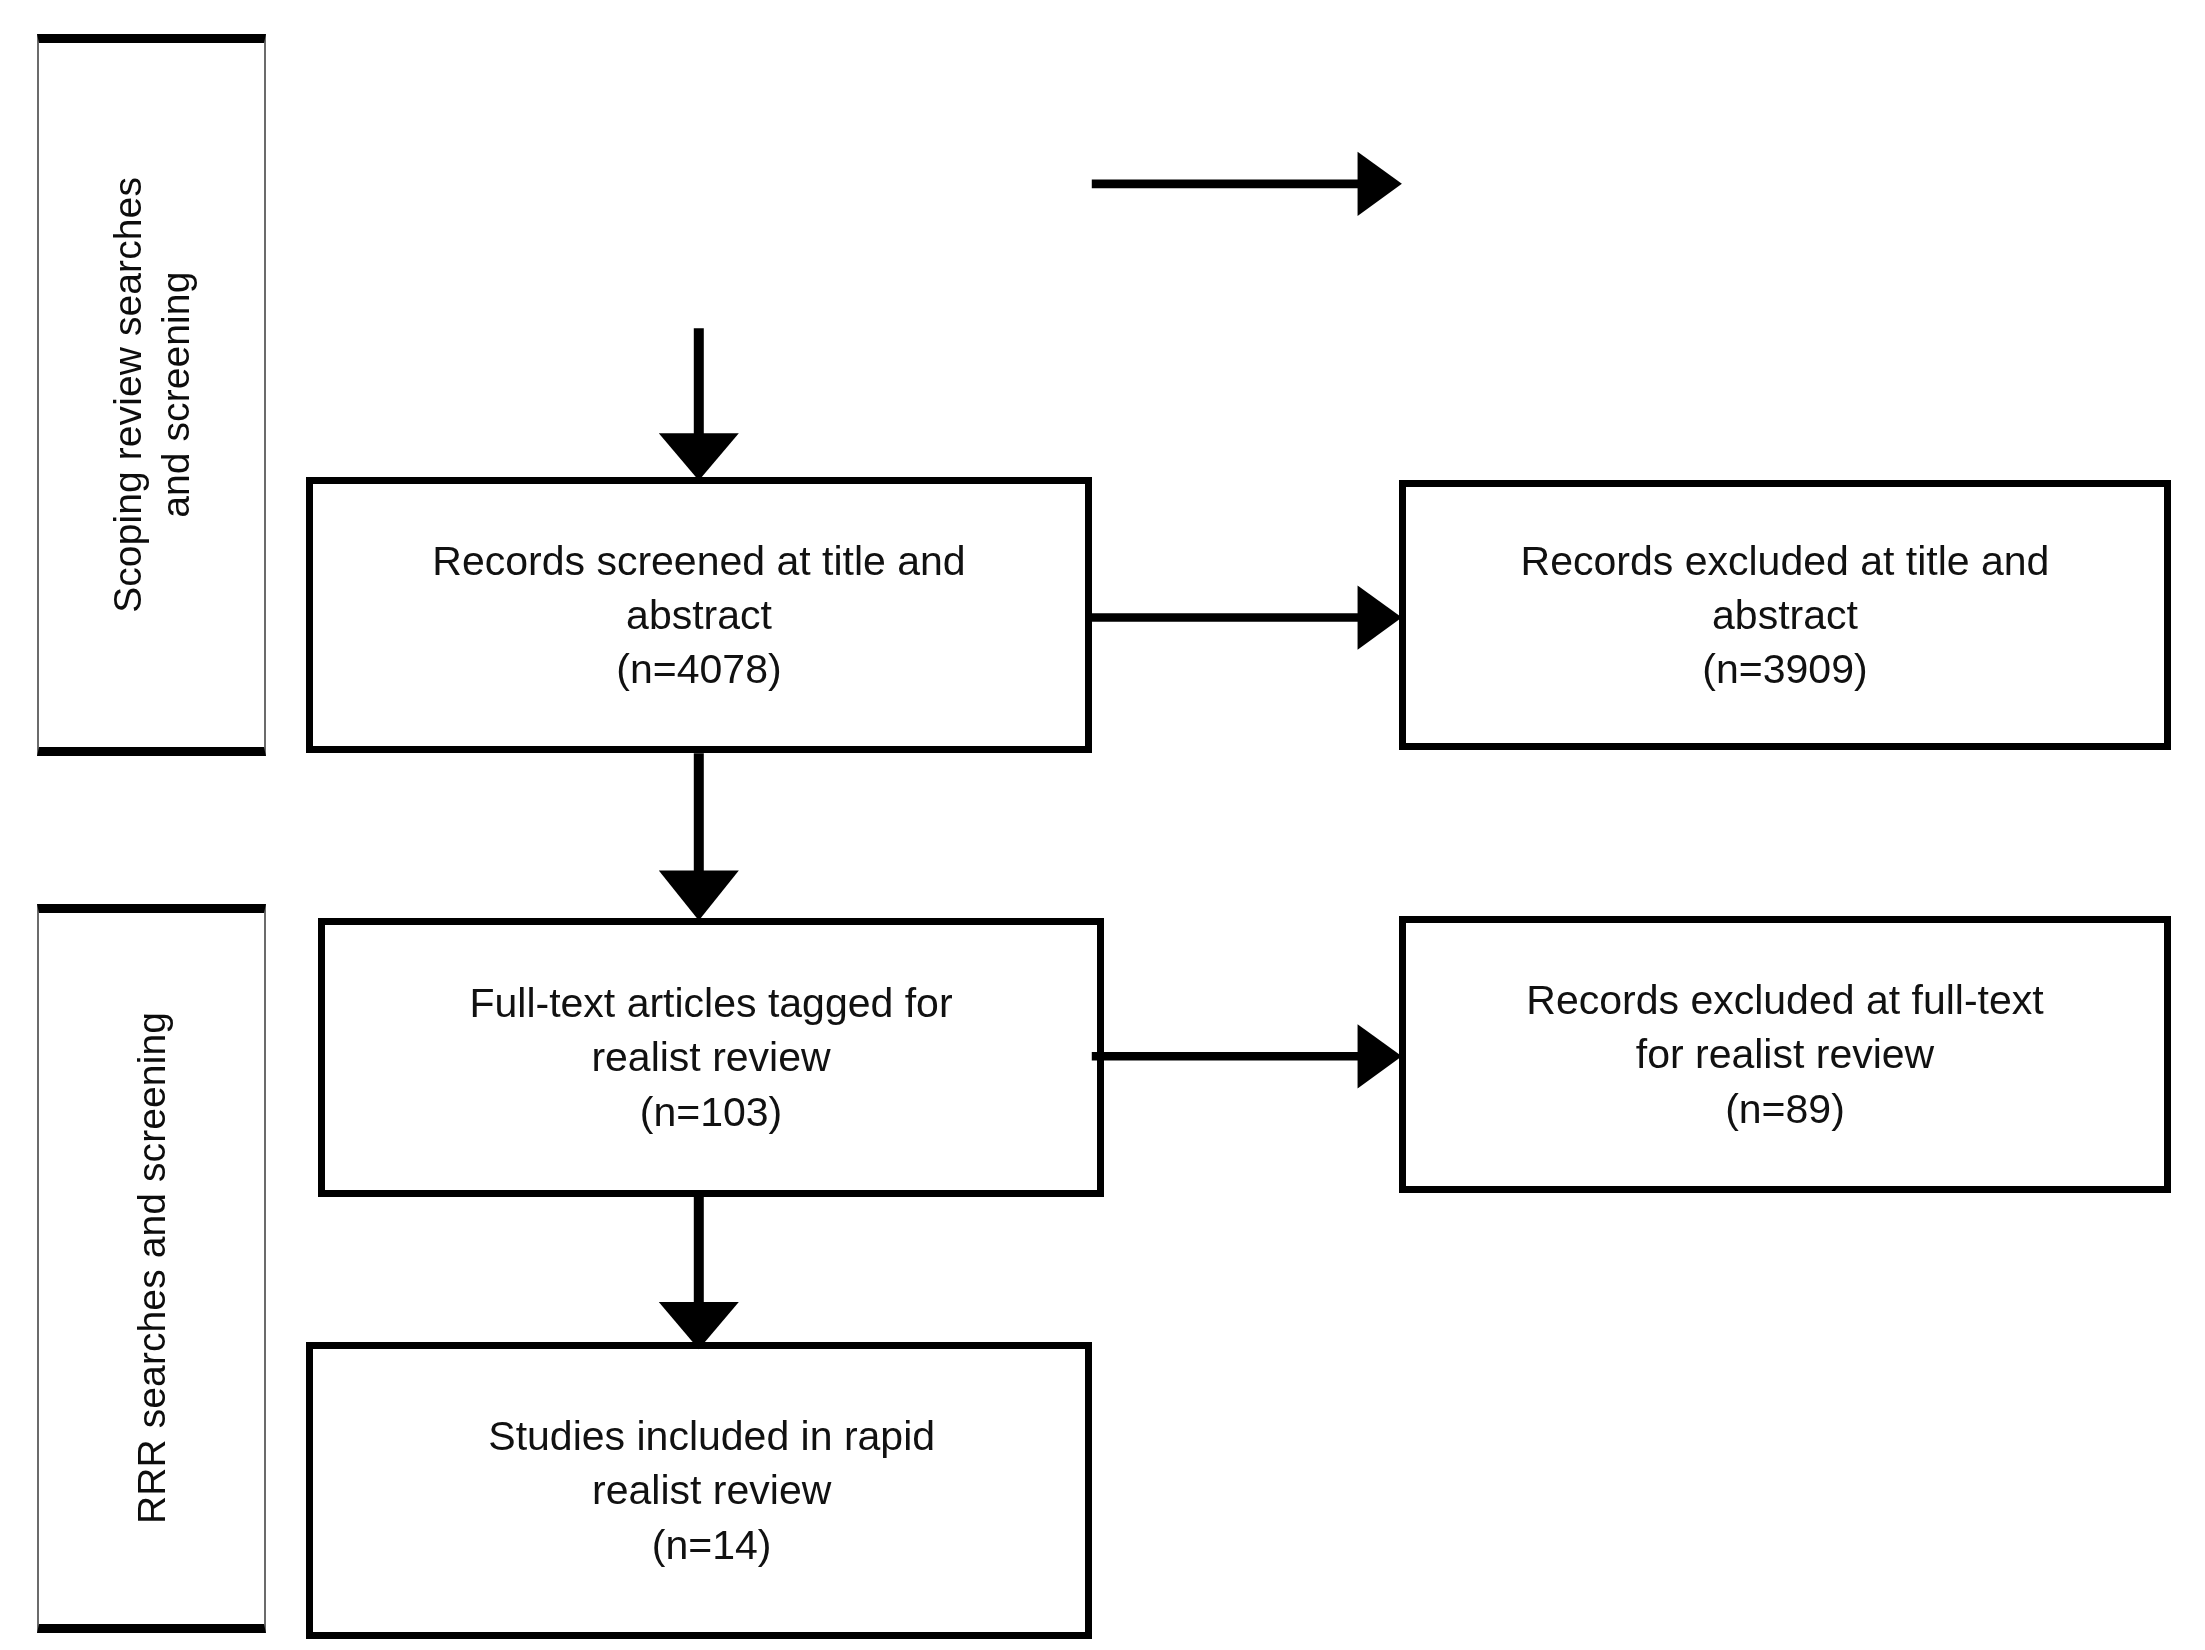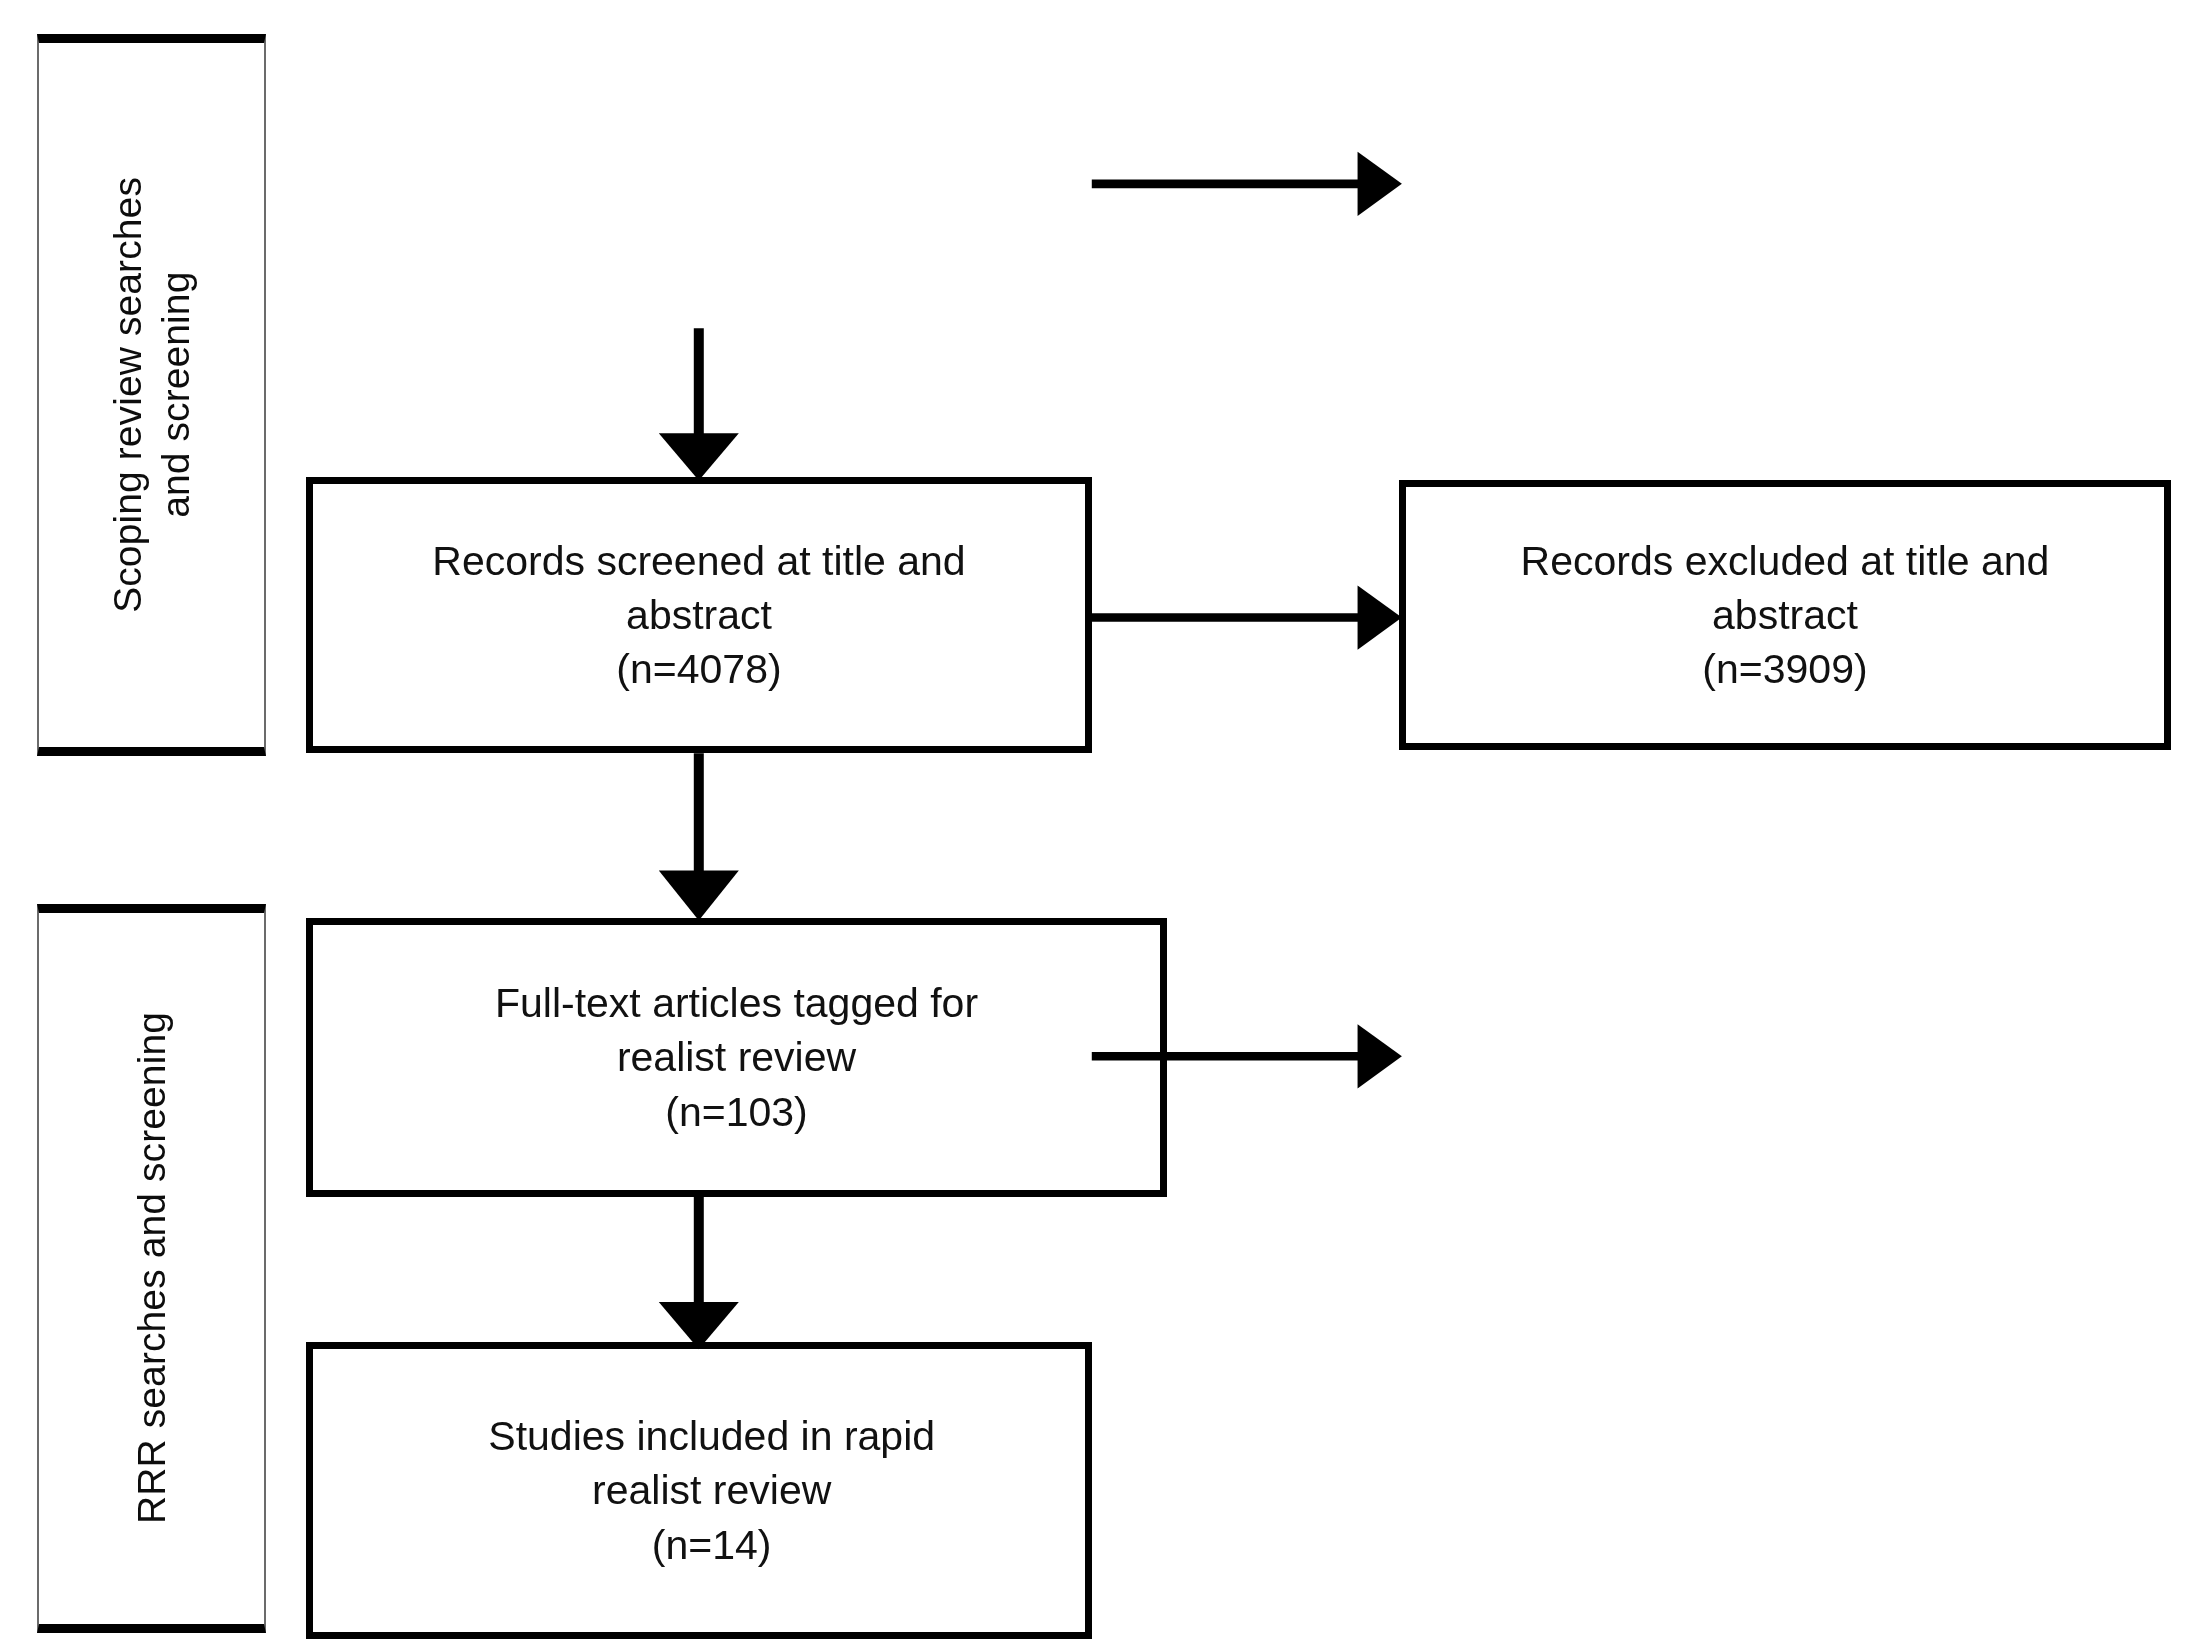--- a/index.html
+++ b/index.html
@@ -90,26 +90,31 @@
 abstract
 (n=4078)</span>
   </div>
 
   <div class="flow-box" style="left:1399px; top:480px; width:772px; height:270px;">
     <span class="flow-box-text">Records excluded at title and
 abstract
 (n=3909)</span>
   </div>
 
-  <div class="flow-box" style="left:306px; top:918px; width:861px; height:279px;">
+  <div class="flow-box" style="left:318px; top:918px; width:786px; height:279px;">
     <span class="flow-box-text">Full-text articles tagged for
 realist review
 (n=103)</span>
   </div>
 
+  <div class="flow-box" style="left:1399px; top:916px; width:772px; height:277px;">
+    <span class="flow-box-text">Records excluded at full-text
+for realist review
+(n=89)</span>
+  </div>
 
   <div class="flow-box" style="left:306px; top:1342px; width:786px; height:297px;padding-left:44px;">
     <span class="flow-box-text">Studies included in rapid
 realist review
 (n=14)</span>
   </div>
 
   <svg id="connectors" viewBox="0 0 3086 2310" xmlns="http://www.w3.org/2000/svg">
 
     <g>

